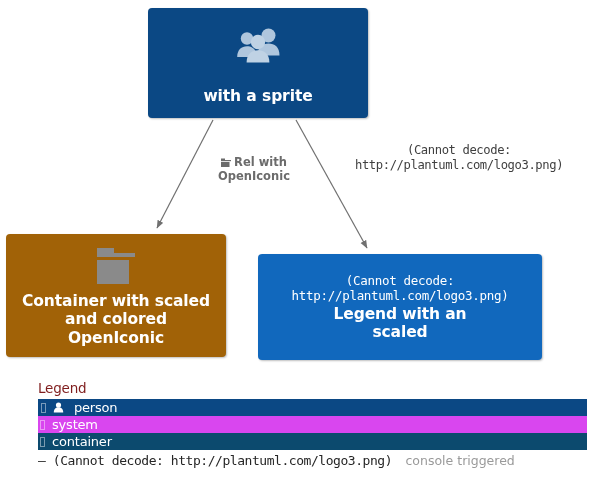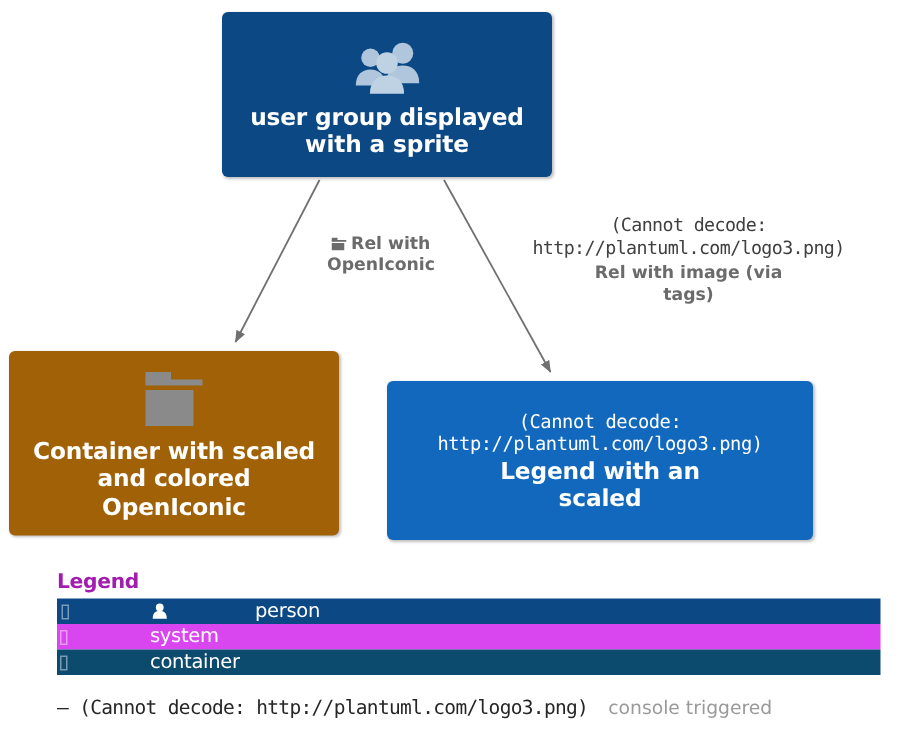--- a/index.html
+++ b/index.html
@@ -148,35 +148,34 @@
 
   
   #legend {
     position: absolute;
     left: 38px;
     top: 380px;
     width: 549px;
   }
   #legend .legend-title {
     font-size: 13.5px;
-    font-weight: bold;
-    color: #a21caf;
+    font-weight: normal;
+    color: #7f1d1d;
     margin: 0 0 3px 0;
     letter-spacing: -0.2px;
   }
   .legend-row {
     height: 17px;
     display: flex;
     align-items: center;
     color: #ffffff;
     font-size: 13px;
     letter-spacing: -0.2px;
     padding-left: 2px;
     box-sizing: border-box;
-    gap: 48px;
   }
   .legend-row.person    { background: #0B4884; padding-left: 3px; }
   .legend-row.system    { background: #d946ef; }
   .legend-row.container { background: #0c4a6e; }
 
   .tofu {
     display: inline-block;
     width: 5px;
     height: 10px;
     border: 1px solid rgba(255,255,255,0.45);
@@ -187,21 +186,21 @@
   .legend-person-icon {
     width: 11px;
     height: 11px;
     margin-right: 10px;
     flex: 0 0 auto;
     display: block;
   }
   .legend-row .lbl { white-space: nowrap; }
 
   .legend-note {
-    margin-top: 14px;
+    margin-top: 3px;
     font-family: "DejaVu Sans Mono", "Liberation Mono", monospace;
     font-size: 13px;
     color: #262626;
     letter-spacing: -0.45px;
     white-space: nowrap;
   }
   .legend-note .dash { color: #262626; }
   .legend-note .trigger {
     font-family: "DejaVu Sans", "Liberation Sans", sans-serif;
     color: #9A9A9A;
@@ -234,21 +233,21 @@
         <path d="M3.2 30 C3.2 22.6 7.6 19.3 13 19.3 C18.4 19.3 22.8 22.6 22.8 30 Z"></path>
         <circle cx="34.5" cy="8.5" r="7"></circle>
         <path d="M23.5 28.5 C23.5 20.2 28.4 16.6 34.5 16.6 C40.6 16.6 45.5 20.2 45.5 28.5 Z"></path>
       </g>
       <g fill="#BFD2E4">
         <circle cx="24" cy="15" r="7.2"></circle>
         <path d="M12.6 35.5 C12.6 26.9 17.8 23.3 24 23.3 C30.2 23.3 35.4 26.9 35.4 35.5 Z"></path>
       </g>
     </svg>
     <div class="title">
-      <span>user group displayed</span><br>
+      <br>
       <span>with a sprite</span>
     </div>
   </div>
 
   <div class="node" id="node-container">
     <svg class="sprite-folder" viewBox="0 0 46 42">
       <rect x="4" y="2" width="17" height="7" fill="#8A8A8A"></rect>
       <rect x="4" y="7" width="38" height="4" fill="#8A8A8A"></rect>
       <rect x="4" y="14" width="32" height="24" fill="#8A8A8A"></rect>
     </svg>
@@ -277,24 +276,20 @@
         <rect x="0" y="2" width="10" height="1.2" fill="#6B6B6B"></rect>
         <rect x="0" y="4" width="8.5" height="5" fill="#6B6B6B"></rect>
       </svg><span>Rel with</span>
     </span>
     <span>OpenIconic</span>
   </div>
 
   <div class="edge-label" id="edge-label-right">
     <span class="decode">(Cannot decode:</span>
     <span class="decode">http://plantuml.com/logo3.png)</span>
-    <span class="cap">
-      <span>Rel with image (via</span>
-      <span>tags)</span>
-    </span>
   </div>
 
   <div id="legend">
     <div class="legend-title">Legend</div>
 
     <div class="legend-row person">
       <span class="tofu"></span>
       <svg class="legend-person-icon" viewBox="0 0 11 11">
         <circle cx="5.5" cy="3" r="2.6" fill="#ffffff"></circle>
         <path d="M0.8 10.5 C0.8 6.6 2.9 5.2 5.5 5.2 C8.1 5.2 10.2 6.6 10.2 10.5 Z" fill="#ffffff"></path>

